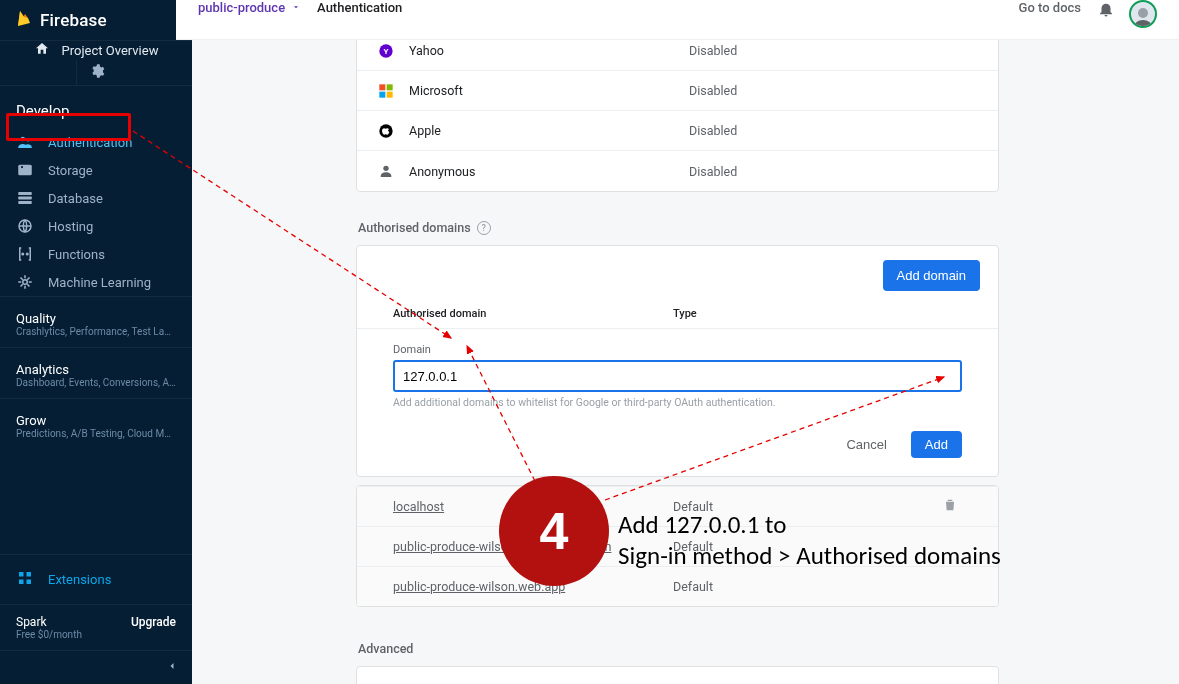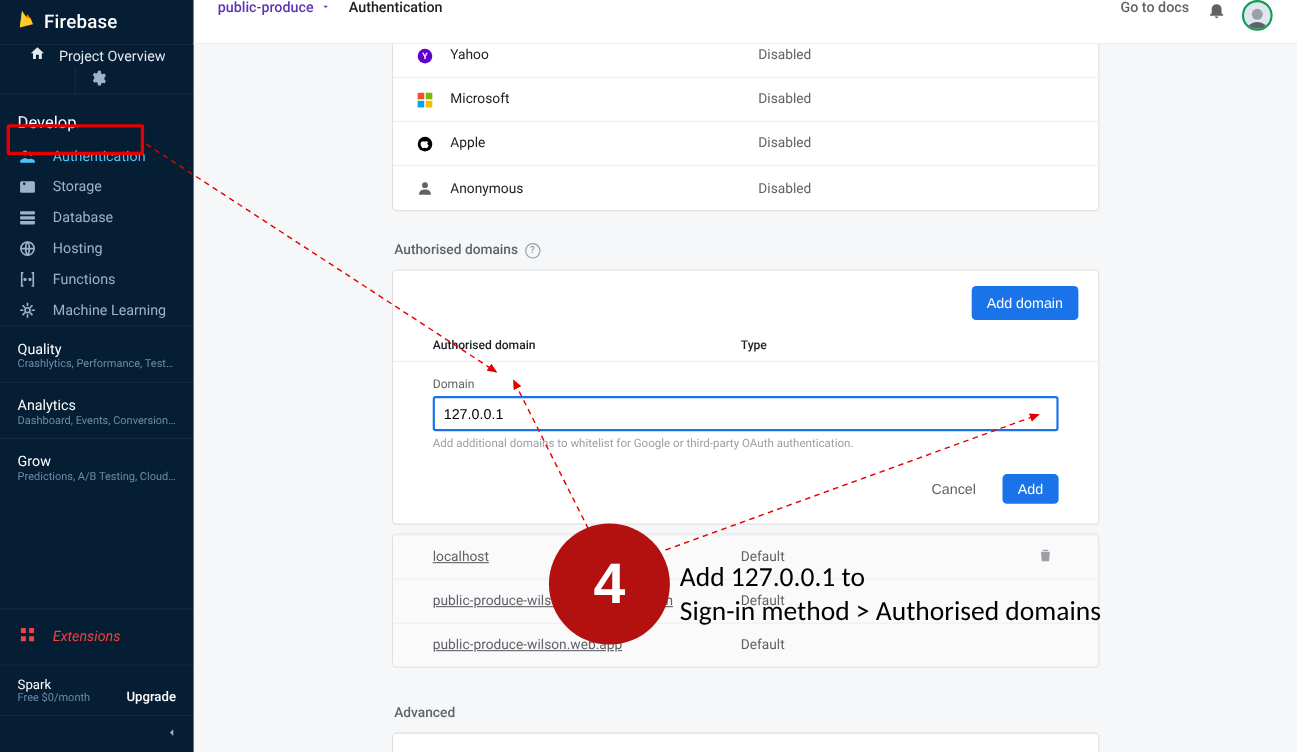--- a/index.html
+++ b/index.html
@@ -16,38 +16,38 @@
   --card-bg: #ffffff;
   --red-callout: #b31010;
   --highlight-red: #e60000;
   --link-blue: #1a73e8;
 }
 * { box-sizing: border-box; }
 html, body { margin:0; padding:0; height:100%; width:100%; font-family: 'Roboto', 'Segoe UI', Arial, sans-serif; background: var(--body-bg); color: var(--text-dark); }
 body { width:1179px; height:684px; overflow:hidden; position:relative; }
 
 
-.sidebar { position:absolute; left:0; top:0; width:176px; height:684px; background: var(--sidebar-dark); color:#d0dbe7; display:flex; flex-direction:column; font-size:13px; }
+.sidebar { position:absolute; left:0; top:0; width:192px; height:684px; background: var(--sidebar-dark); color:#d0dbe7; display:flex; flex-direction:column; font-size:13px; }
 .sidebar .logo-row { display:flex; align-items:center; height:40px; padding:0 16px; gap:8px; background: var(--sidebar-dark); }
 .sidebar .logo-row .flame { color: var(--accent-orange); }
 .sidebar .brand { color:#fff; font-size:17px; font-weight:500; letter-spacing:0.2px; }
 .sidebar .overview-row { display:flex; align-items:center; justify-content:flex-end; height:46px; border-top:1px solid rgba(255,255,255,0.06); border-bottom:1px solid rgba(255,255,255,0.06);flex-direction:column; }
 .sidebar .overview-row .ov-main { display:flex; align-items:center; gap:12px; padding:0 16px; flex:1; color:#e3e8ef; }
 .sidebar .overview-row .gear { width:40px; height:46px; display:flex; align-items:center; justify-content:center; border-left:1px solid rgba(255,255,255,0.06); color:#9fb3c8; }
 .sidebar .section-label { padding:16px 16px 8px 16px; color:#fff; font-size:15px; font-weight:400; }
 .sidebar .nav-item { display:flex; align-items:center; gap:14px; padding:6px 16px; height:28px; color:#9fb3c8; font-size:13px; }
 .sidebar .nav-item.active { color:#4fc3f7; }
 .sidebar .nav-item .ic { width:18px; height:18px; display:flex; align-items:center; justify-content:center; }
 .sidebar .nav-highlight { position:absolute; left:6px; top:113px; width:125px; height:28px; border:3px solid var(--highlight-red); border-radius:2px; pointer-events:none; }
 .sidebar .group { border-top:1px solid rgba(255,255,255,0.06); padding:10px 0 10px 0; }
 .sidebar .group .gtitle { padding:4px 16px 0 16px; color:#fff; font-size:13px; }
 .sidebar .group .gsub { padding:0 16px; color:#6d8aa6; font-size:10px; white-space:nowrap; overflow:hidden; text-overflow:ellipsis; }
 .sidebar .spacer { flex:1; }
-.sidebar .ext-row { border-top:1px solid rgba(255,255,255,0.06); padding:14px 16px; display:flex; align-items:center; gap:14px; color:#ef4444;font-style:italic; }
-.sidebar .plan-row { border-top:1px solid rgba(255,255,255,0.06); padding:10px 16px; display:flex; align-items:flex-end; justify-content:space-between; }
+.sidebar .ext-row { border-top:1px solid rgba(255,255,255,0.06); padding:14px 16px; display:flex; align-items:center; gap:14px; color:#0ea5e9; }
+.sidebar .plan-row { border-top:1px solid rgba(255,255,255,0.06); padding:10px 16px; display:flex; align-items:flex-start; justify-content:space-between; }
 .sidebar .plan-row .plan-name { color:#fff; font-size:12px; }
 .sidebar .plan-row .plan-price { color:#6d8aa6; font-size:10px; }
 .sidebar .plan-row .upgrade { color:#fff; font-size:12px; font-weight:500; }
 .sidebar .collapse-row { border-top:1px solid rgba(255,255,255,0.06); height:34px; display:flex; align-items:center; justify-content:flex-end; padding:0 14px; color:#9fb3c8; }
 
 
 .topbar { position:absolute; left:176px; right:0; top:0; height:40px; background:var(--topbar-bg); border-bottom:1px solid #f0f0f0; display:flex; align-items:flex-start; padding:0 22px; font-size:13px; }
 .topbar .project { color:#5e35b1; display:flex; align-items:center; gap:6px; font-weight:500; }
 .topbar .crumb { margin-left:16px; color:var(--text-dark); font-weight:500; }
 .topbar .flex { flex:1; }

